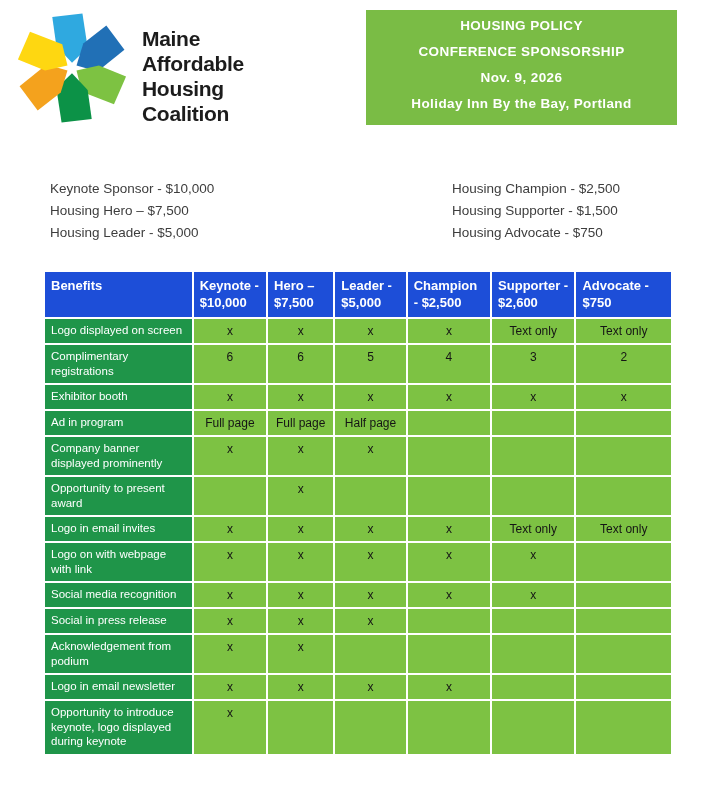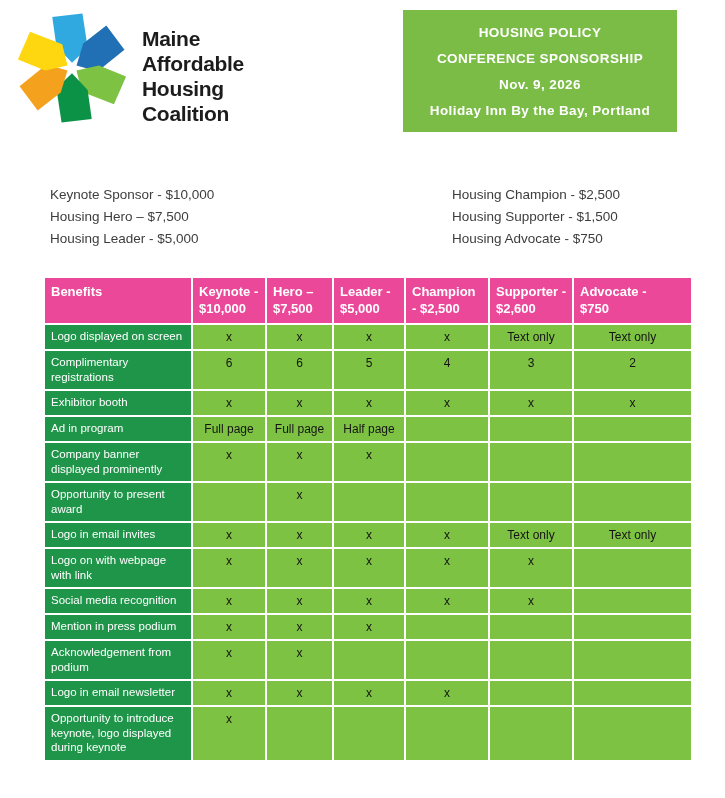--- a/index.html
+++ b/index.html
@@ -22,26 +22,26 @@
     gap: 21px;
   }
   .logo-block { display: flex; align-items: flex-start; }
   .logo-mark { width: 116px; height: 116px; flex: 0 0 auto; }
   .logo-text {
     margin-left: 12px; margin-top: 16px;
     font-weight: 700; font-size: 21px; line-height: 25px;
     letter-spacing: -0.3px; color: #1c1c1c;
   }
   .banner {
-    width: 274px; min-height: 114px;
+    width: 311px; min-height: 114px;
     background: #7abc45;
     color: #ffffff;
     text-align: center;
     font-weight: 700; font-size: 13.5px;
-    padding: 15px 8px 12px 8px;
+    padding: 8px 8px 12px 8px;
     letter-spacing: 0.4px;
   }
   .banner .banner-line { margin-bottom: 11px; }
   .banner .banner-line:last-child { margin-bottom: 2px; }
 
   
   .levels {
     display: flex;
     margin-top: 52px;
     padding-left: 50px;
@@ -55,42 +55,42 @@
   
   .benefits-table {
     border-collapse: separate;
     border-spacing: 2px;
     table-layout: fixed;
     width: 630px;
     margin: 26px 0 0 43px;
   }
   .benefits-table th, .benefits-table td { vertical-align: top; }
   .benefits-table thead th {
-    background: #ec4899;
+    background: #1d4ed8;
     color: #ffffff;
     text-align: left;
     font-size: 13px; font-weight: 700; line-height: 17px;
     padding: 5px 5px 6px 6px;
   }
   .benefits-table td.benefit {
     background: #1f9549;
     color: #ffffff;
     font-size: 11.5px; font-weight: 400; line-height: 14.5px;
     padding: 4px 5px 5px 6px;
   }
   .benefits-table td.val {
     background: #7dc243;
     color: #151515;
     text-align: center;
     font-size: 12px; line-height: 15px;
     padding: 5px 2px 4px 2px;
   }
   .col0 { width: 146px; } .col1 { width: 72px; } .col2 { width: 65px; }
   .col3 { width: 70px; } .col4 { width: 82px; } .col5 { width: 82px; }
-  .col6 { width: 117px; margin-left: 20px; }
+  .col6 { width: 94px; margin-left: 20px; }
   .col6 .hdr-inner { display: inline-block; max-width: 72px; }
 </style>
 </head>
 <body>
 
 <div class="page">
 
   <div class="top">
     <div class="logo-block">
       <svg class="logo-mark" viewBox="-50 -50 100 100" xmlns="http://www.w3.org/2000/svg">
@@ -221,21 +221,21 @@
         <tr>
           <td class="benefit">Social media recognition</td>
           <td class="val">x</td>
           <td class="val">x</td>
           <td class="val">x</td>
           <td class="val">x</td>
           <td class="val">x</td>
           <td class="val"></td>
         </tr>
         <tr>
-          <td class="benefit">Mention in press podium</td>
+          <td class="benefit">Social in press release</td>
           <td class="val">x</td>
           <td class="val">x</td>
           <td class="val">x</td>
           <td class="val"></td>
           <td class="val"></td>
           <td class="val"></td>
         </tr>
         <tr>
           <td class="benefit">Acknowledgement from podium</td>
           <td class="val">x</td>

